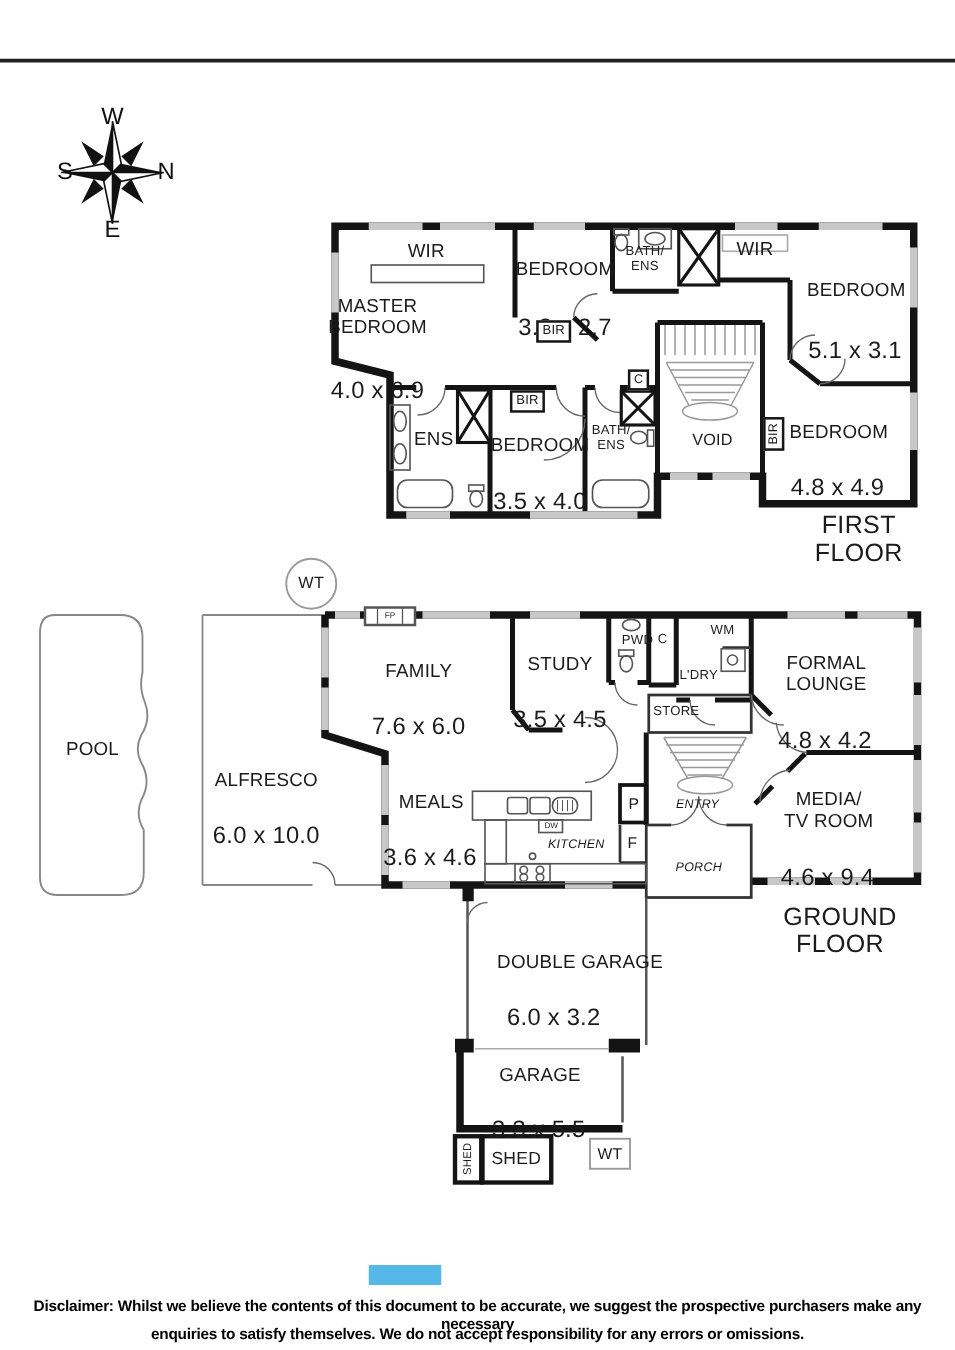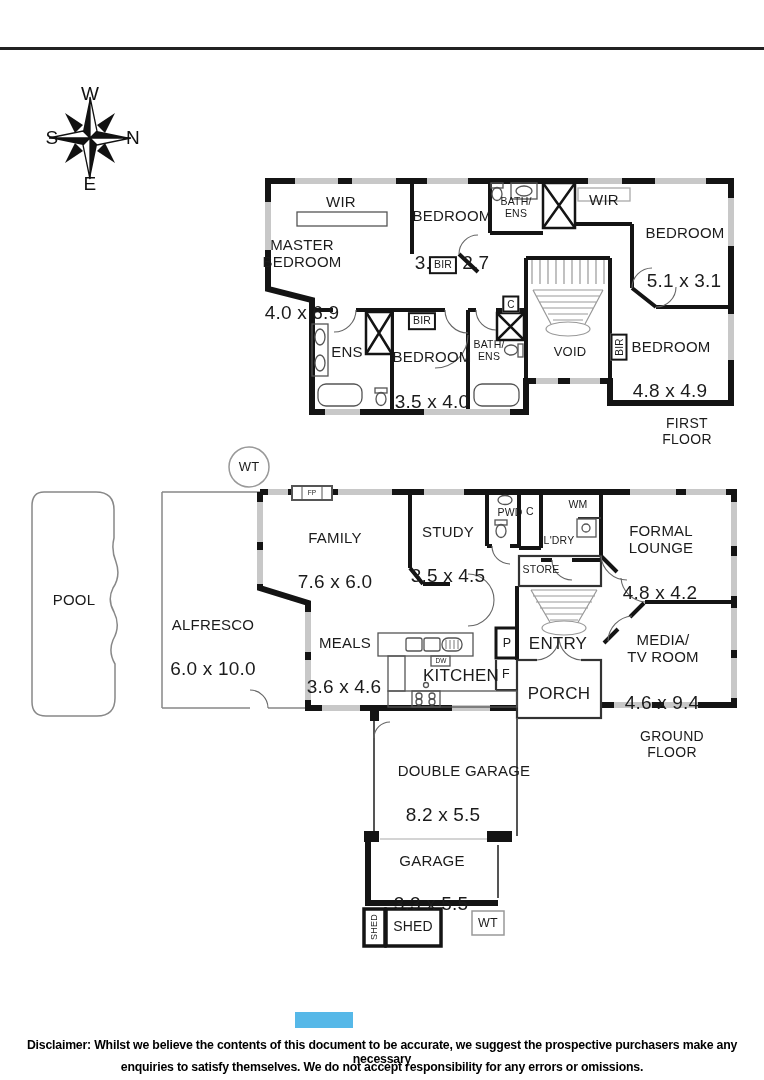--- a/index.html
+++ b/index.html
@@ -6,22 +6,22 @@
   .page{position:relative;width:764px;height:1080px;background:#fff;overflow:hidden;
         font-family:"Liberation Sans",sans-serif;}
   .title{position:absolute;left:27px;top:8px;font-size:26px;letter-spacing:-0.5px;color:#1a1a1a;}
   .rule{position:absolute;left:0;top:47px;width:764px;height:2.5px;background:#222;}
   .lbl{position:absolute;transform:translate(-50%,-50%);color:#1b1b1b;white-space:pre-line;
        text-align:center;line-height:1.12;letter-spacing:0.2px;}
   .big{font-size:15px;}
   .dims{font-size:19px;margin-top:26px;}
   .small{font-size:10.5px;}
   .tiny{font-size:6.5px;letter-spacing:0;}
-  .mid{font-size:17px;}
-  .floorlbl{font-size:14px;letter-spacing:0.3px;}
+  .mid{font-size:10px;font-style:italic;}
+  .floorlbl{font-size:20px;letter-spacing:0.3px;}
   .boxed{border:2px solid #151515;background:#fff;padding:0 3px;white-space:nowrap;line-height:1.3;}
   .vert{transform:translate(-50%,-50%) rotate(-90deg);}
   .compassletter{font-size:19px;color:#111;}
   .logo{position:absolute;left:295px;top:1012px;width:58px;height:16px;background:#56b8e8;}
   .disc{position:absolute;left:0;width:764px;text-align:center;font-size:12.3px;font-weight:bold;
         letter-spacing:-0.2px;color:#000;}
   svg{position:absolute;left:0;top:0;}
 </style>
 </head>
 <body>
@@ -191,21 +191,21 @@
   <div class="lbl tiny" style="left:441px;top:661px">DW</div>
   <div class="lbl" style="left:507px;top:643px;font-size:12.5px">P</div>
   <div class="lbl" style="left:506px;top:674px;font-size:12.5px">F</div>
   <div class="lbl big" style="left:663px;top:649px">MEDIA/
 TV ROOM</div>
   <div class="lbl dims" style="left:662px;top:677px">4.6 x 9.4</div>
   <div class="lbl mid" style="left:559px;top:694px">PORCH</div>
   <div class="lbl floorlbl" style="left:672px;top:745px">GROUND FLOOR</div>
 
   <div class="lbl big" style="left:464px;top:771px">DOUBLE GARAGE</div>
-  <div class="lbl dims" style="left:443px;top:789px">8.2 x 5.5</div>
+  <div class="lbl dims" style="left:443px;top:789px">6.0 x 3.2</div>
   <div class="lbl big" style="left:432px;top:861px">GARAGE</div>
   <div class="lbl dims" style="left:431px;top:878px">3.3 x 5.5</div>
   <div class="lbl vert" style="left:374px;top:927px;font-size:9px">SHED</div>
   <div class="lbl" style="left:413px;top:927px;font-size:14px">SHED</div>
   <div class="lbl" style="left:488px;top:923px;font-size:12.5px">WT</div>
 
   <div class="logo"></div>
   <div class="disc" style="top:1060px">enquiries to satisfy themselves. We do not accept responsibility for any errors or omissions.</div>
   <div class="disc" style="top:1038px">Disclaimer: Whilst we believe the contents of this document to be accurate, we suggest the prospective purchasers make any necessary</div>
 

